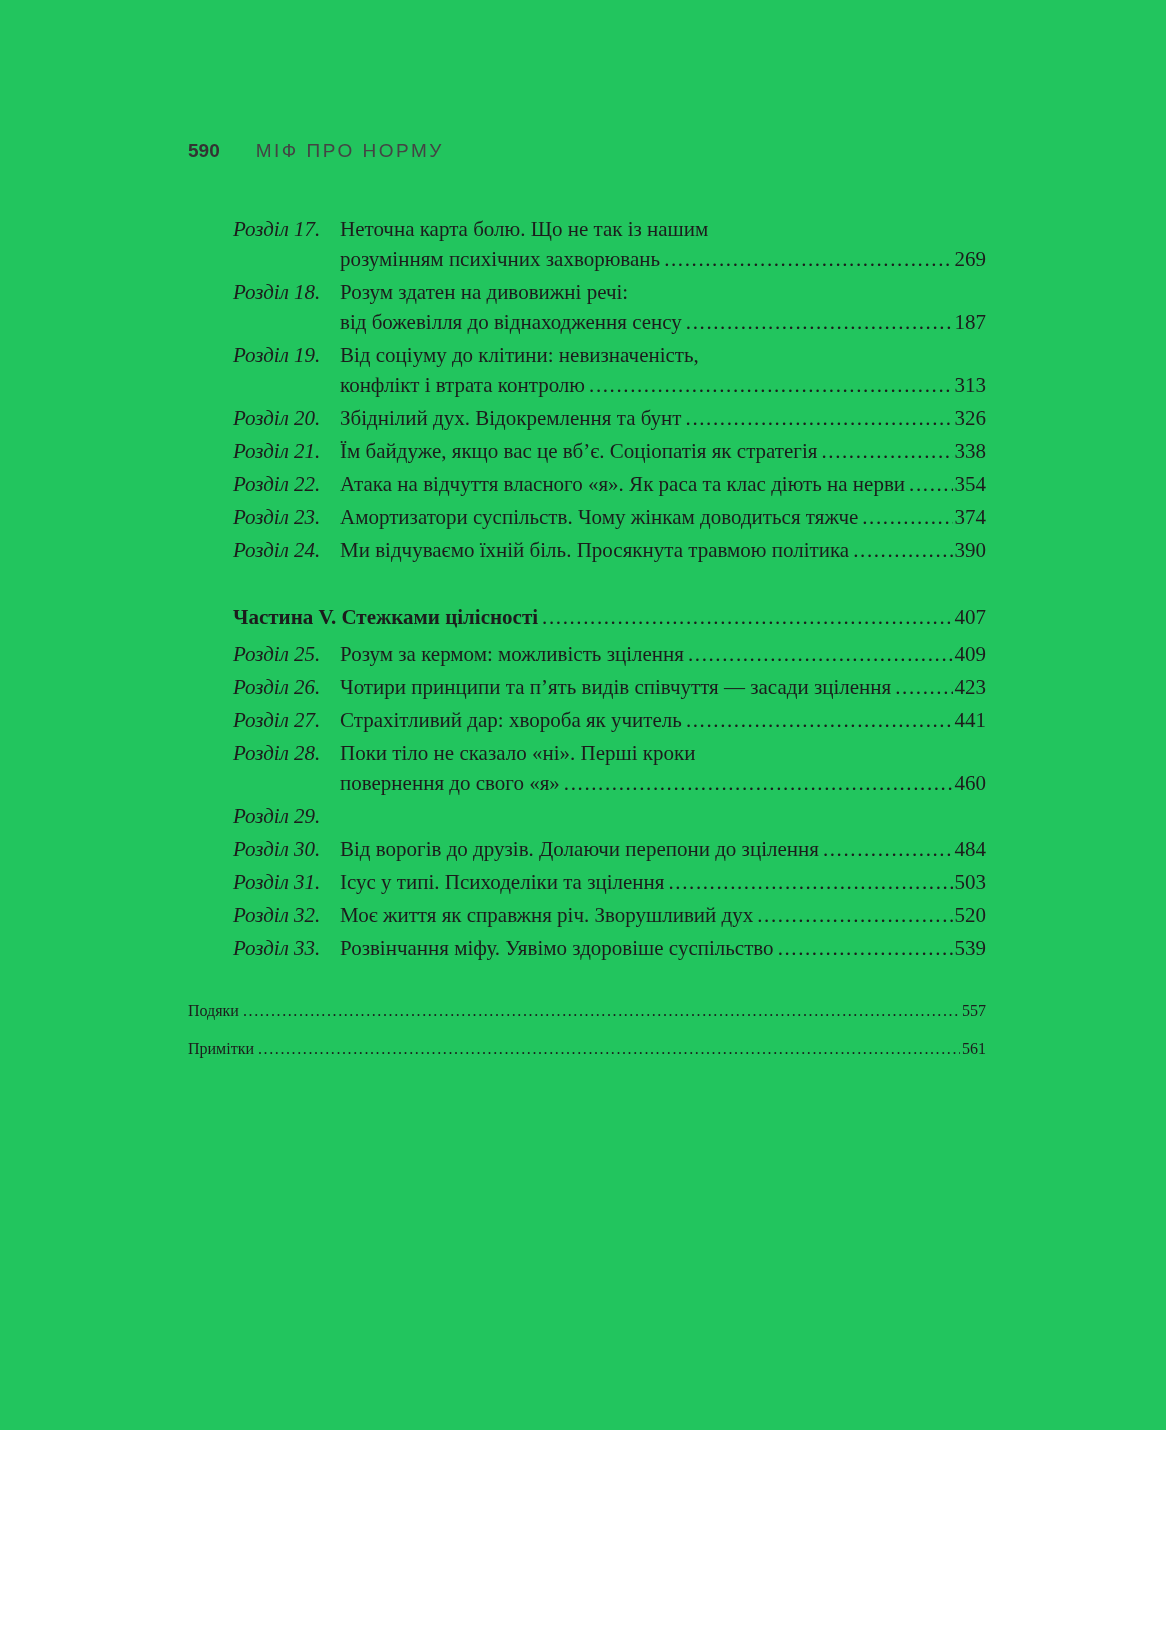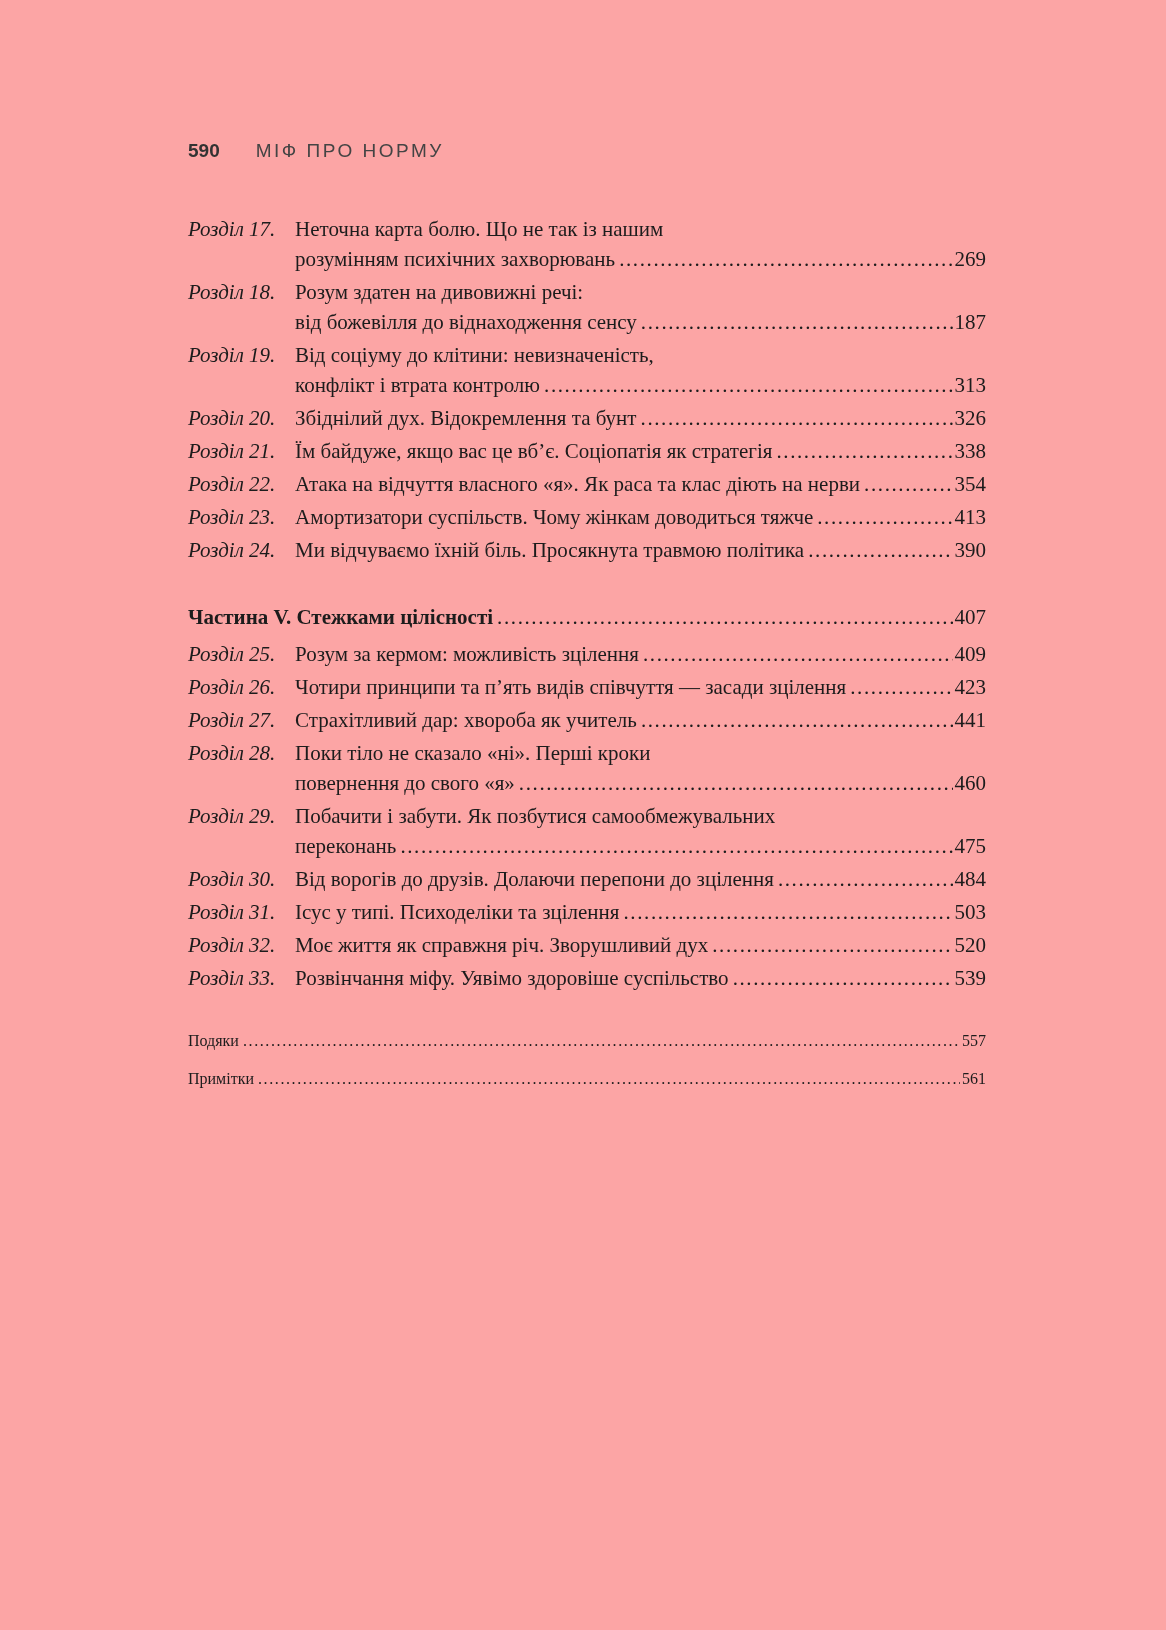--- a/index.html
+++ b/index.html
@@ -1,22 +1,22 @@
 <!DOCTYPE html>
 <html lang="uk"><head>
 <meta charset="utf-8">
 <style>
   * { margin: 0; padding: 0; box-sizing: border-box; }
   html, body { background: #ffffff; }
   .page {
     position: relative;
     width: 1166px;
-    height: 1630px;
+    height: 1430px;
     margin: 0 auto;
-    background: #fca5a5;
+    background: #22c55e;
     font-family: "Liberation Serif", serif;
     color: #1c1c1c;
     overflow: hidden;
   }
   .content {
     position: absolute;
     left: 188px;
     top: 140px;
     width: 798px;
   }
@@ -33,21 +33,21 @@
     color: #333333;
   }
   .running-header .running-title {
     margin-left: 36px;
     letter-spacing: 2.5px;
     font-weight: 400;
     color: #444444;
   }
   
   .toc { margin-top: 52px; font-size: 21px; }
-  .group { margin-top: 0; }
+  .group { margin-top: 0; margin-left: 45px; }
   .group + .group { margin-top: 0; }
   .part-heading {
     display: flex;
     align-items: baseline;
     line-height: 30px;
     margin-top: 37px;
     margin-bottom: 7px;
     font-weight: 700;
   }
   .entry {
@@ -179,21 +179,21 @@
                 <span class="page-num">354</span>
               </div>
             </div>
           </div>
           <div class="entry">
             <span class="label">Розділ 23.</span>
             <div class="entry-body">
               <div class="line">
                 <span class="t">Амортизатори суспільств. Чому жінкам доводиться тяжче</span>
                 <span class="leader"></span>
-                <span class="page-num">413</span>
+                <span class="page-num">374</span>
               </div>
             </div>
           </div>
           <div class="entry">
             <span class="label">Розділ 24.</span>
             <div class="entry-body">
               <div class="line">
                 <span class="t">Ми відчуваємо їхній біль. Просякнута травмою політика</span>
                 <span class="leader"></span>
                 <span class="page-num">390</span>
@@ -245,30 +245,20 @@
               </div>
               <div class="line">
                 <span class="t">повернення до свого «я»</span>
                 <span class="leader"></span>
                 <span class="page-num">460</span>
               </div>
             </div>
           </div>
           <div class="entry">
             <span class="label">Розділ 29.</span>
-            <div class="entry-body">
-              <div class="line">
-                <span class="t">Побачити і забути. Як позбутися самообмежувальних</span>
-              </div>
-              <div class="line">
-                <span class="t">переконань</span>
-                <span class="leader"></span>
-                <span class="page-num">475</span>
-              </div>
-            </div>
           </div>
           <div class="entry">
             <span class="label">Розділ 30.</span>
             <div class="entry-body">
               <div class="line">
                 <span class="t">Від ворогів до друзів. Долаючи перепони до зцілення</span>
                 <span class="leader"></span>
                 <span class="page-num">484</span>
               </div>
             </div>

